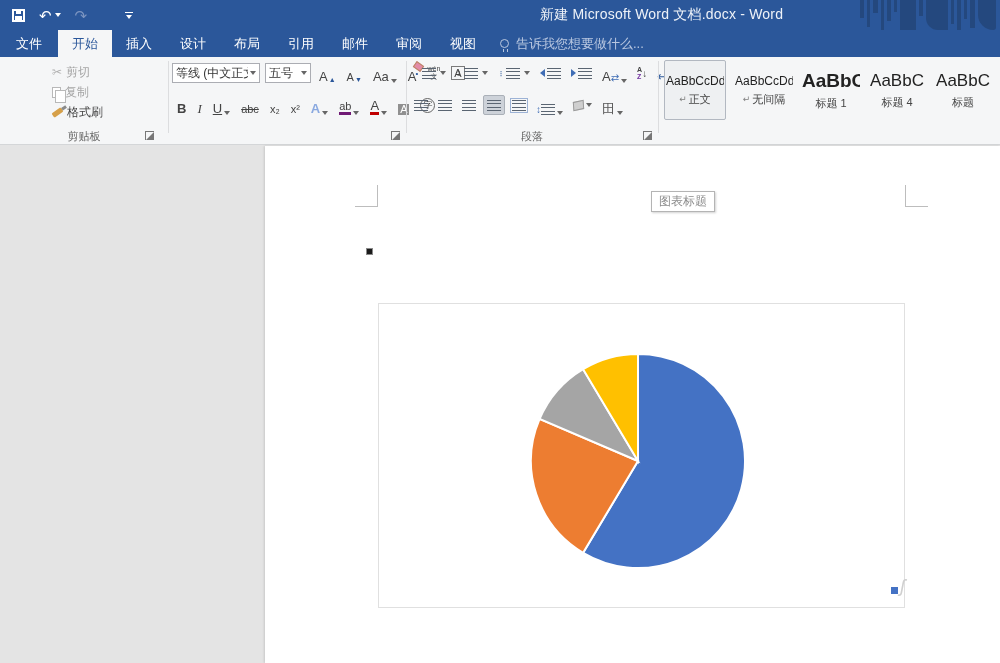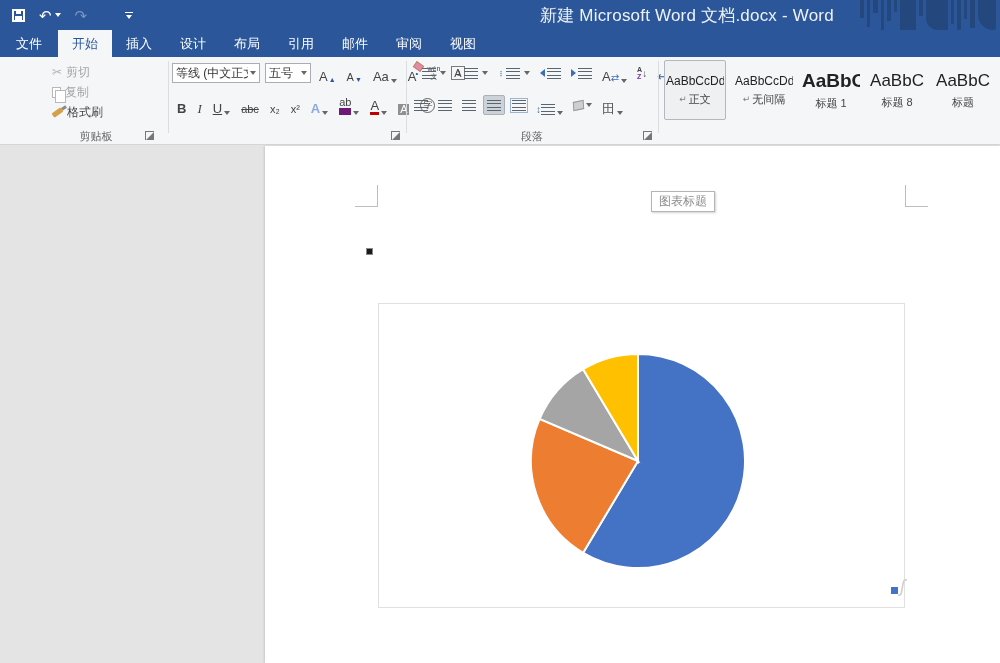--- a/index.html
+++ b/index.html
@@ -10,21 +10,21 @@
   .titlebar { position:absolute; left:0; top:0; width:1000px; height:30px; background:#2b579a; color:#fff; }
   .qat { position:absolute; left:12px; top:0; height:30px; display:flex; align-items:center; gap:14px; }
   .floppy { width:13px; height:13px; border:2px solid #fff; position:relative; }
   .floppy::before { content:""; position:absolute; left:2px; top:-1px; width:5px; height:4px; background:#fff; }
   .floppy::after { content:""; position:absolute; left:1px; bottom:0; width:7px; height:4px; background:#fff; }
   .qico { font-size:15px; color:#fff; line-height:1; }
   .dim { color:#7c95c1; }
   .qcaret { width:0; height:0; border-left:3px solid transparent; border-right:3px solid transparent; border-top:4px solid #fff; display:inline-block; }
   .qat-custom { display:inline-flex; flex-direction:column; align-items:center; gap:2px; }
   .qat-custom .bar { width:8px; height:1px; background:#fff; }
-  .doc-title { position:absolute; left:540px; top:0; height:30px; display:flex; align-items:center; font-size:17px; color:#eef2f8; letter-spacing:.2px; }
+  .doc-title { position:absolute; left:540px; top:0; height:30px; display:flex; align-items:center; font-size:14px; color:#eef2f8; letter-spacing:.2px; }
   .wm { position:absolute; right:0; top:0; width:140px; height:30px; overflow:hidden; display:flex; align-items:flex-start; gap:3px; }
   .wm div { background:#24487e; }
 
   
   .tabrow { position:absolute; left:0; top:30px; width:1000px; height:27px; background:#2b579a; display:flex; align-items:stretch; }
   .tab { color:#fff; font-size:13px; padding:0 14px; display:flex; align-items:center; cursor:default; }
   .tab.file { padding:0 16px; }
   .tab.active { background:#f5f6f7; color:#2b579a; }
   .tellme { display:flex; align-items:center; gap:7px; color:#b9c7e0; font-size:13px; margin-left:10px; }
   .bulb { width:9px; height:9px; border:1.5px solid #b9c7e0; border-radius:50%; position:relative; display:inline-block; }
@@ -51,21 +51,21 @@
   .copy-ic { width:9px; height:11px; border:1px solid #b8b8b8; background:#fff; position:relative; }
   .copy-ic::after { content:""; position:absolute; left:2px; top:2px; width:9px; height:11px; border:1px solid #b8b8b8; background:#fff; }
   .brush { width:11px; height:5px; background:#d6a049; border-radius:1px; position:relative; transform:rotate(-35deg); }
   .brush::after { content:""; position:absolute; right:-5px; top:1px; width:5px; height:3px; background:#8a8a8a; }
 
   
   .combo { display:inline-flex; align-items:center; justify-content:space-between; background:#fff; border:1px solid #abadb3; height:20px; font-size:12px; padding:0 3px; color:#333; }
   .frow { position:absolute; display:flex; align-items:center; gap:5px; }
   .ic { display:inline-flex; align-items:flex-end; font-size:13px; line-height:1; color:#444; }
   .supc { font-size:7px; color:#2b579a; margin-left:1px; }
-  .ubar-y { border-bottom:7px solid #701a75; }
+  .ubar-y { border-bottom:3px solid #701a75; }
   .ubar-r { border-bottom:3px solid #c00000; }
   .eff { color:#8aa9e0; font-weight:bold; }
   .shadebox { background:#909090; color:#fff; padding:0 2px; }
   .circ { width:15px; height:15px; border:1px solid #666; border-radius:50%; display:inline-flex; align-items:center; justify-content:center; font-size:9px; }
   .phon { display:inline-flex; flex-direction:column; align-items:center; font-size:7px; line-height:1.1; color:#444; }
   .eraserA { position:relative; }
   .eraserA::after { content:""; position:absolute; right:-4px; top:0; width:7px; height:5px; background:#e38ba8; border:1px solid #b86; transform:rotate(35deg); }
   .boxA { border:1px solid #7a7a7a; padding:0 2px; font-size:11px; }
 
   
@@ -144,39 +144,43 @@
 <div class="tabrow">
   <span class="tab file">文件</span>
   <span class="tab active">开始</span>
   <span class="tab">插入</span>
   <span class="tab">设计</span>
   <span class="tab">布局</span>
   <span class="tab">引用</span>
   <span class="tab">邮件</span>
   <span class="tab">审阅</span>
   <span class="tab">视图</span>
+  <span class="tellme">
+    <span class="bulb"></span>
+    <span>告诉我您想要做什么...</span>
+  </span>
 </div>
 
 <div class="ribbon">
 
   <div class="cc-col">
     <span class="cc-row gray">
       <span class="scissors">✂</span>
       <span>剪切</span>
     </span>
     <span class="cc-row gray">
       <span class="copy-ic"></span>
       <span>复制</span>
     </span>
     <span class="cc-row">
       <span class="brush"></span>
       <span>格式刷</span>
     </span>
   </div>
-  <div class="glabel" style="left:12px;width:168px;">剪贴板</div>
+  <div class="glabel" style="left:0;width:168px;">剪贴板</div>
   <span class="launcher" style="left:145px;"></span>
   <div class="vsep" style="left:168px;"></div>
 
   <div class="frow" style="left:172px;top:6px;">
     <span class="combo" style="width:88px;">
       <span style="overflow:hidden;white-space:nowrap;max-width:76px;">等线 (中文正文</span>
         <span class="caret"></span>
     </span>
     <span class="combo" style="width:46px;">
       <span>五号</span>
@@ -337,21 +341,21 @@
   </div>
   <div class="style-box" style="left:800px;">
     <span class="prev h1">AaBbC</span>
     <span class="sname">
         <span>标题 1</span>
       </span>
   </div>
   <div class="style-box" style="left:866px;">
     <span class="prev h2">AaBbC</span>
     <span class="sname">
-        <span>标题 8</span>
+        <span>标题 4</span>
       </span>
   </div>
   <div class="style-box" style="left:932px;">
     <span class="prev h2">AaBbC</span>
     <span class="sname">
         <span>标题</span>
       </span>
   </div>
 </div>
 

